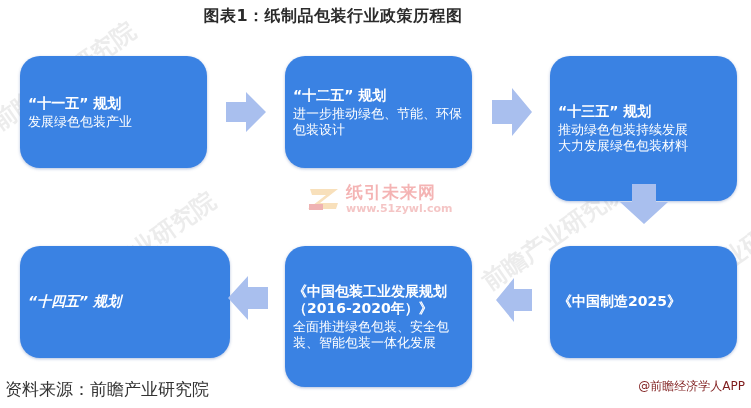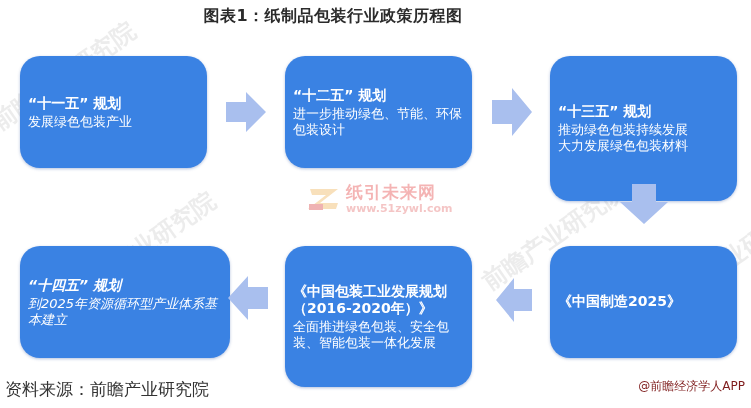--- a/index.html
+++ b/index.html
@@ -159,21 +159,20 @@
 </div>
 
 <div class="arrow" style="left:620px; top:184px;">
   <svg width="48" height="40" viewBox="0 0 48 40">
     <polygon points="12,0 36,0 36,18 48,18 24,40 0,18 12,18" fill="#a9bfee"></polygon>
   </svg>
 </div>
 
 <div class="box" style="left:20px; top:246px; width:210px; height:112px;font-style:italic;">
   <div class="box-head">“十四五” 规划</div>
-  <div class="box-body">到2025年资源循环型产业体系基本建立</div>
 </div>
 
 <div class="arrow" style="left:228px; top:276px;">
   <svg width="40" height="44" viewBox="0 0 40 44">
     <polygon points="40,11 20,11 20,0 0,22 20,44 20,33 40,33" fill="#a9bfee"></polygon>
   </svg>
 </div>
 
 <div class="box" style="left:285px; top:246px; width:187px; height:141px;">
   <div class="box-head">《中国包装工业发展规划（2016-2020年）》</div>

